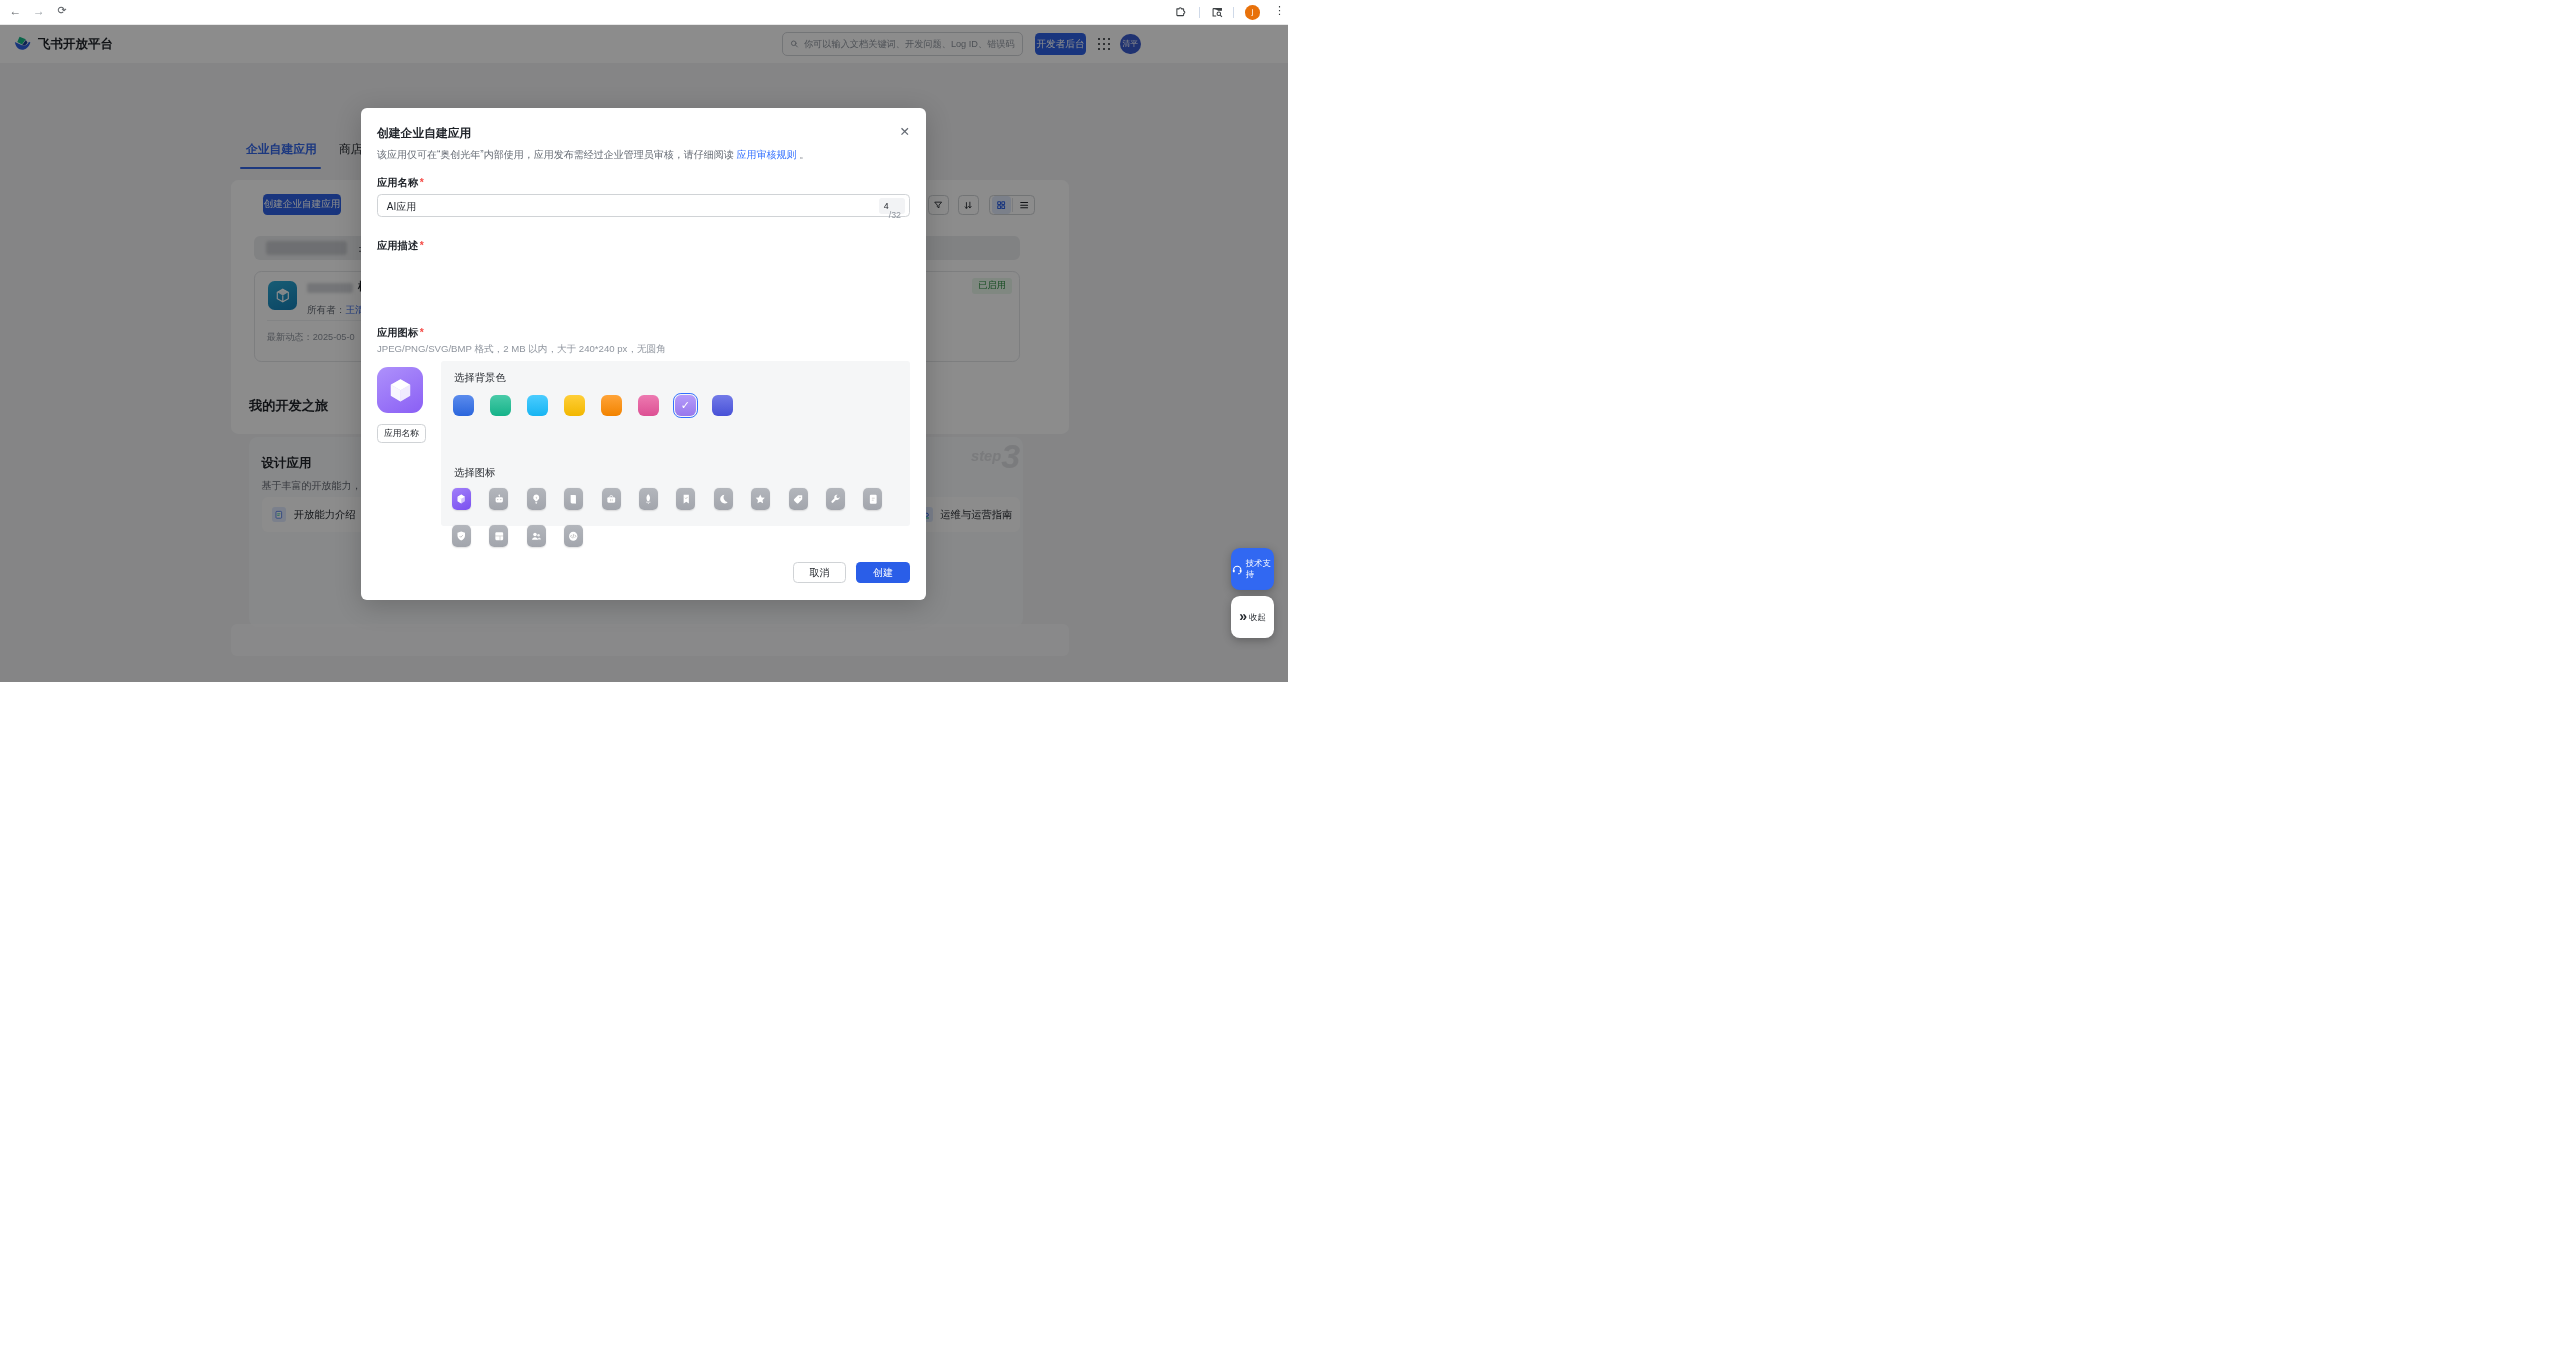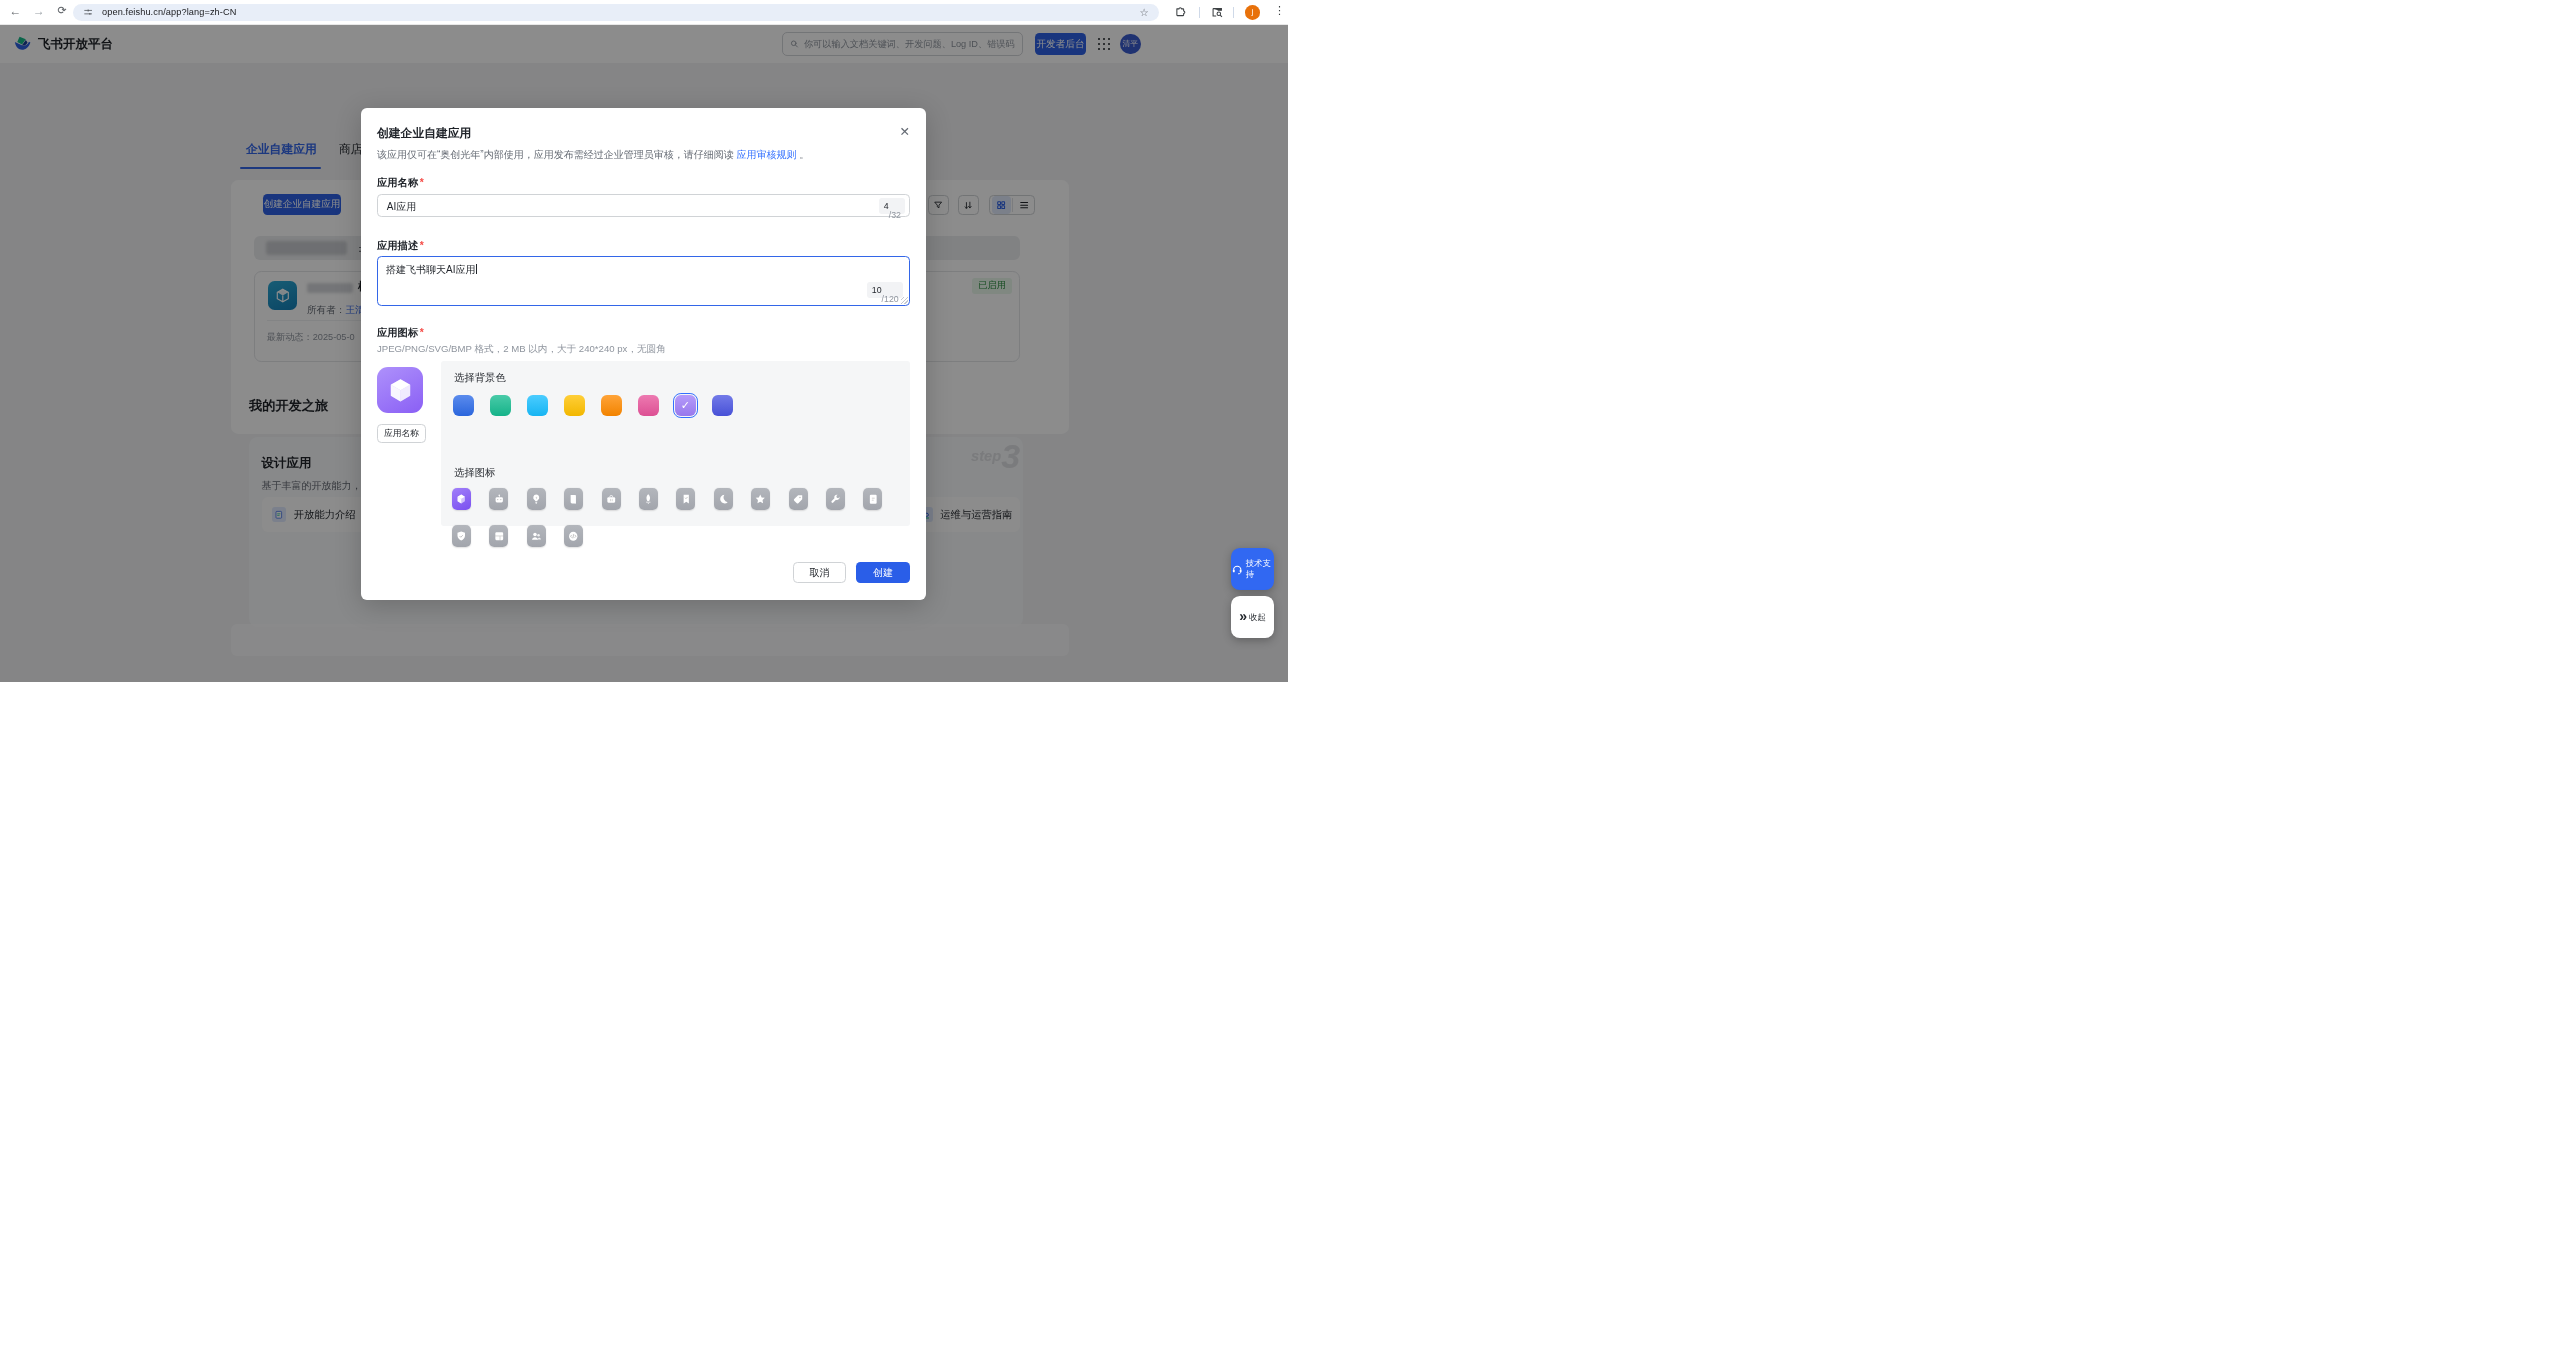--- a/index.html
+++ b/index.html
@@ -252,28 +252,20 @@
   <div class="field-label" style="top:68px;"><span>应用名称</span><span class="req">*</span></div>
   <div id="name-input">
     <span class="val">AI应用</span>
     <span class="counter" style="right:3.7px; top:3.3px;">
         <span>4</span>
         <span class="max">/32</span>
       </span>
   </div>
 
   <div class="field-label" style="top:131px;"><span>应用描述</span><span class="req">*</span></div>
-  <div id="desc-input">
-    <span class="val"><span>搭建飞书聊天AI应用</span><span class="caret"></span></span>
-    <span class="counter" style="right:5.9px; bottom:7.3px;">
-        <span>10</span>
-        <span class="max">/120</span>
-      </span>
-    <span id="resize-grip"></span>
-  </div>
 
   <div class="field-label" style="top:218px;"><span>应用图标</span><span class="req">*</span></div>
   <div id="icon-hint">JPEG/PNG/SVG/BMP 格式，2 MB 以内，大于 240*240 px，无圆角</div>
 
   <div id="icon-preview">
     <svg width="29" height="29" viewBox="0 0 24 24">
         <path d="M12 2.6l8 4.6v9.2l-8 4.6-8-4.6V7.2z" fill="#fff" opacity=".55"></path>
         <path d="M12 2.6l8 4.6-8 4.6-8-4.6z" fill="#fff"></path>
         <path d="M4 7.2l8 4.6v9.2l-8-4.6z" fill="#fff" opacity=".85"></path>
         <path d="M20 7.2l-8 4.6v9.2l8-4.6z" fill="#fff" opacity=".68"></path>
@@ -423,29 +415,20 @@
 </div>
 <div id="collapse-btn" class="float-btn">
   <span class="f-icon">»</span>
   <span class="f-label">收起</span>
 </div>
 
 <div id="chrome">
   <span class="nav-arrow" style="left:7.3px;">←</span>
   <span class="nav-arrow" style="left:31px; color:#9aa0a6;">→</span>
   <span class="nav-arrow" style="left:54px; font-size:11px;">⟳</span>
-  <div id="omnibox">
-    <svg style="position:absolute; left:9.6px; top:3.7px;" width="10.3" height="10.3" viewBox="0 0 24 24" fill="none" stroke="#5f6368" stroke-width="2" stroke-linecap="round">
-        <path d="M4 8h6M14 8h6M4 16h10M18 16h2"></path>
-        <circle cx="12" cy="8" r="2.2" fill="#5f6368" stroke="none"></circle>
-        <circle cx="16" cy="16" r="2.2" fill="#5f6368" stroke="none"></circle>
-      </svg>
-    <span class="url">open.feishu.cn/app?lang=zh-CN</span>
-    <span style="position:absolute; right:10.3px; top:2.2px; font-size:10.3px; color:#5f6368;">☆</span>
-  </div>
   <svg class="chrome-ic" style="left:1174px;" width="12.5" height="12.5" viewBox="0 0 24 24" fill="none" stroke="#3c4043" stroke-width="2" stroke-linejoin="round">
       <path d="M5 9h3.2a2.3 2.3 0 1 1 4.6 0H16a1 1 0 0 1 1 1v3.2a2.3 2.3 0 1 1 0 4.6V21a1 1 0 0 1-1 1H5a1 1 0 0 1-1-1V9z" transform="translate(1.5 -3.5)"></path>
     </svg>
   <div class="chrome-divider" style="left:1199px;"></div>
   <svg class="chrome-ic" style="left:1211px;" width="12.5" height="12.5" viewBox="0 0 24 24" fill="none" stroke="#3c4043" stroke-width="2">
       <path d="M4 5h16v3h-7" fill="#3c4043"></path>
       <path d="M4 5v14h6"></path>
       <circle cx="15" cy="15" r="3.4"></circle>
       <path d="M17.6 17.6L21 21"></path>
     </svg>

